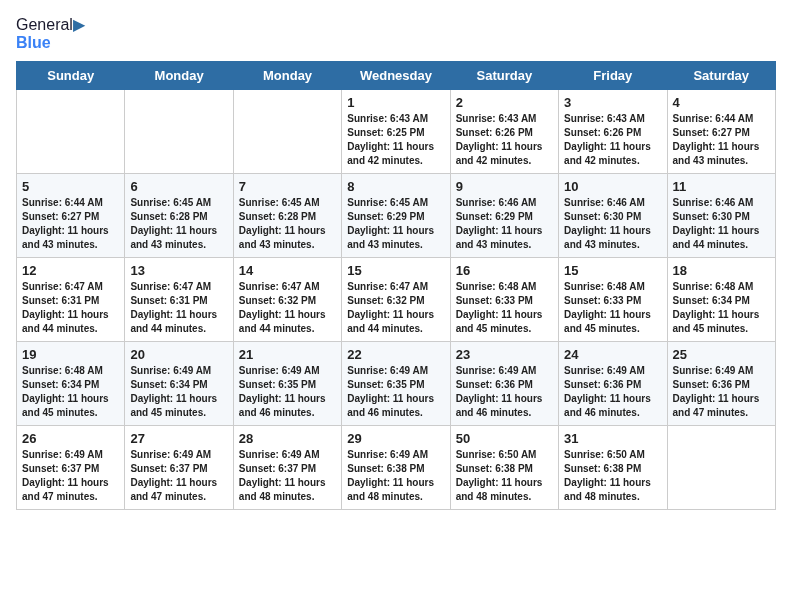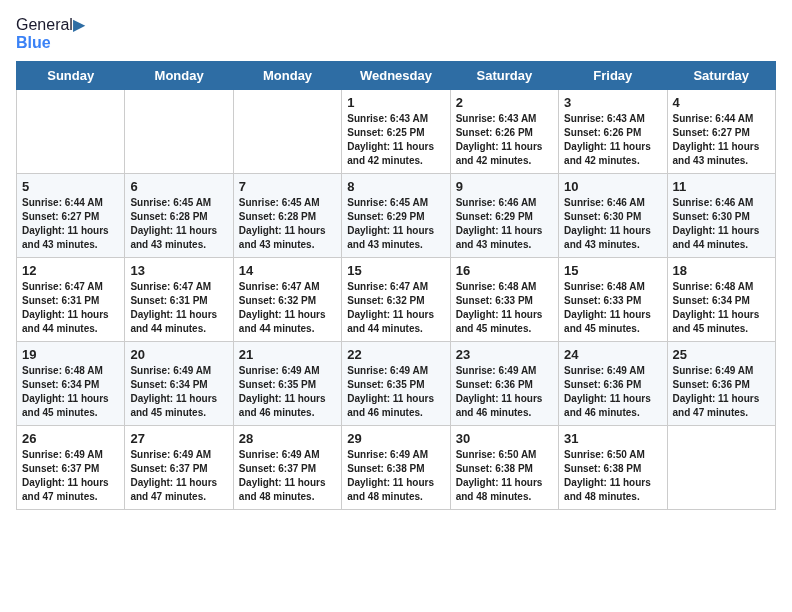--- a/index.html
+++ b/index.html
@@ -231,21 +231,21 @@
         </td>
         <td>
           <span class="day-num">28</span>
           <div class="day-info">Sunrise: 6:49 AM<br>Sunset: 6:37 PM<br>Daylight: 11 hours and 48 minutes.</div>
         </td>
         <td>
           <span class="day-num">29</span>
           <div class="day-info">Sunrise: 6:49 AM<br>Sunset: 6:38 PM<br>Daylight: 11 hours and 48 minutes.</div>
         </td>
         <td>
-          <span class="day-num">30</span>
+          <span class="day-num">50</span>
           <div class="day-info">Sunrise: 6:50 AM<br>Sunset: 6:38 PM<br>Daylight: 11 hours and 48 minutes.</div>
         </td>
         <td>
           <span class="day-num">31</span>
           <div class="day-info">Sunrise: 6:50 AM<br>Sunset: 6:38 PM<br>Daylight: 11 hours and 48 minutes.</div>
         </td>
         <td class="empty-cell"></td>
       </tr>
     </tbody>
 </table>

